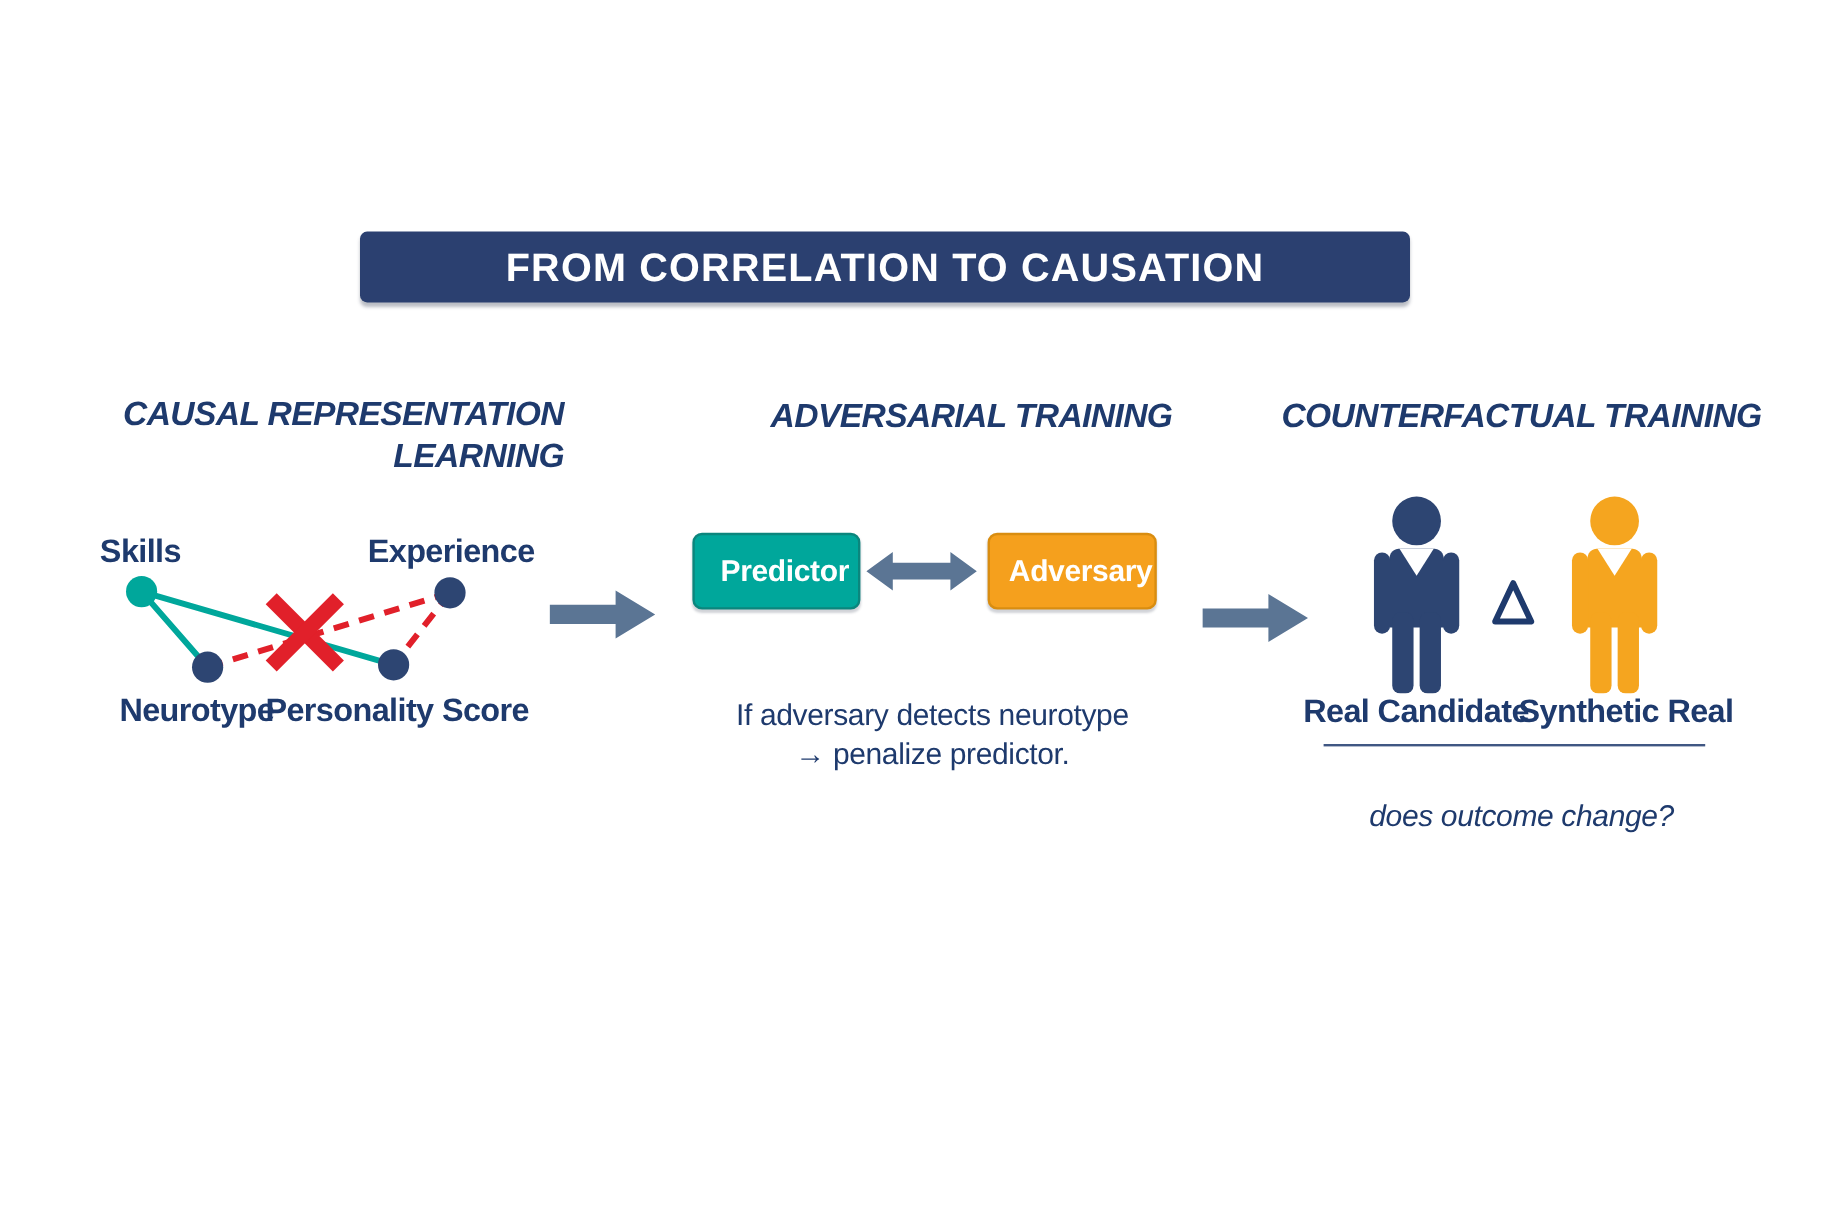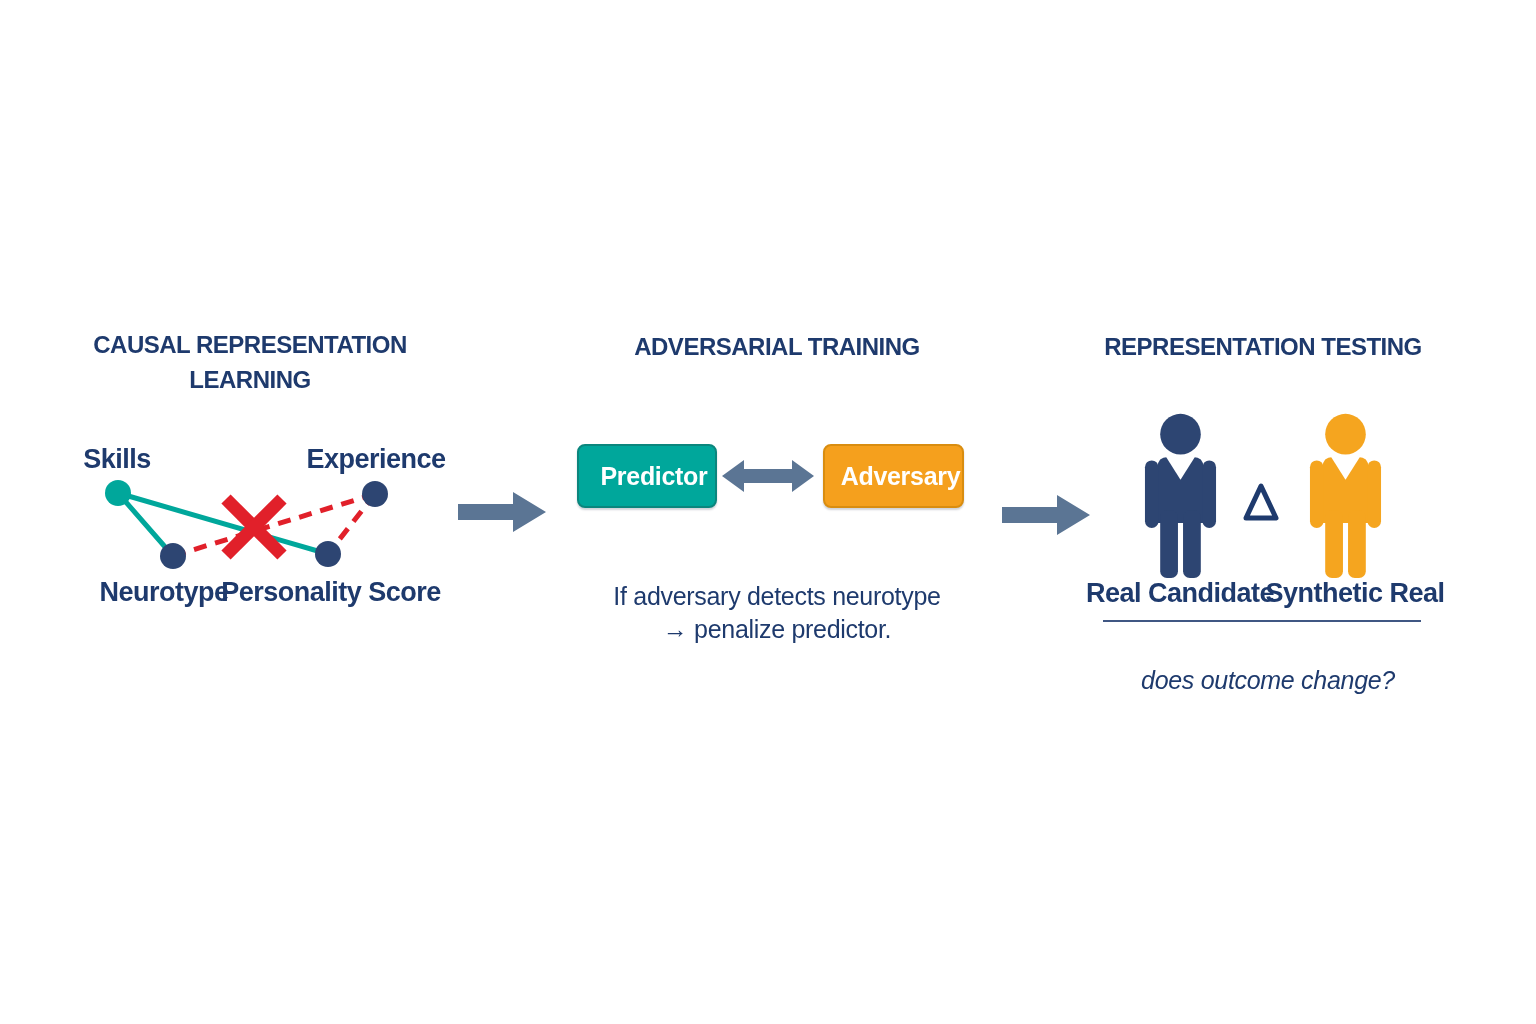--- a/index.html
+++ b/index.html
@@ -15,22 +15,23 @@
     position:absolute; left:300px; top:193px; width:875px; height:59px;
     background:var(--banner-bg,#2b4070); border-radius:6px;
     display:flex; align-items:center; justify-content:center;
     box-shadow:0 3px 3px rgba(25,35,60,.30);
   }
   .banner .banner-text { color:#ffffff; font-size:33px; font-weight:bold; letter-spacing:1px; }
 
   
   .panel-heading {
     position:absolute; color:var(--navy-text,#1e3a6d); font-weight:bold;
-    font-size:24px; letter-spacing:-0.5px; text-align:center; line-height:35px;
+    font-size:28px; letter-spacing:-0.5px; text-align:right; line-height:35px;
     white-space:nowrap;
+    font-style:italic;
   }
   #h-causal { left:30px;  top:327px; width:440px; }
   #h-adv    { left:577px; top:329px; width:400px; }
   #h-cf     { left:1058px;top:329px; width:410px; }
 
   
   .graph { position:absolute; left:60px; top:437px; width:400px; height:145px; }
   .e-teal { stroke:var(--teal,#00a79b); stroke-width:5; stroke-linecap:round; }
   .e-red  { stroke:var(--red,#e1202a); stroke-width:5; stroke-dasharray:13 9; stroke-linecap:butt; }
   .x-mark { stroke:var(--red,#e1202a); stroke-width:13; stroke-linecap:butt; }
@@ -98,20 +99,23 @@
     font-size:25px; letter-spacing:-0.3px; color:var(--navy-text,#1e3a6d); white-space:nowrap;
   }
   #cf-cap1 { top:633px; }
   #cf-cap2 { top:666px; }
 </style>
 </head>
 <body>
 
 <div class="canvas">
 
+  <div class="banner">
+    <span class="banner-text">FROM CORRELATION TO CAUSATION</span>
+  </div>
 
   <div class="panel-heading" id="h-causal">
     <div>CAUSAL REPRESENTATION</div>
     <div>LEARNING</div>
   </div>
 
   <svg class="graph" viewBox="0 0 400 145">
     <line class="e-teal" x1="58" y1="56" x2="113" y2="119"></line>
     <line class="e-teal" x1="58" y1="56" x2="268" y2="117"></line>
     <line class="e-red" x1="113" y1="119" x2="315" y2="57"></line>
@@ -150,21 +154,21 @@
   </div>
 
 
   <div class="mid-caption" id="mid-cap1">If adversary detects neurotype</div>
   <div class="mid-caption" id="mid-cap2">→ penalize predictor.</div>
 
   <svg class="flow-arrow" id="arrow2" viewBox="0 0 90 46">
     <polygon class="fill-arrow" points="0,15 55,15 55,3 88,23 55,43 55,31 0,31"></polygon>
   </svg>
 
-  <div class="panel-heading" id="h-cf">REPRESENTATION TESTING</div>
+  <div class="panel-heading" id="h-cf">COUNTERFACTUAL TRAINING</div>
 
   <svg class="person" id="person-real" viewBox="0 0 100 195">
     <g class="fill-navy">
       <circle cx="50" cy="25" r="24"></circle>
       <path d="M35,52 L65,52 Q77,52 77,64 L77,130 L23,130 L23,64 Q23,52 35,52 Z"></path>
       <rect x="8" y="56" width="16" height="80" rx="8"></rect>
       <rect x="76" y="56" width="16" height="80" rx="8"></rect>
       <rect x="26" y="115" width="21" height="80" rx="8"></rect>
       <rect x="53" y="115" width="21" height="80" rx="8"></rect>
     </g>

